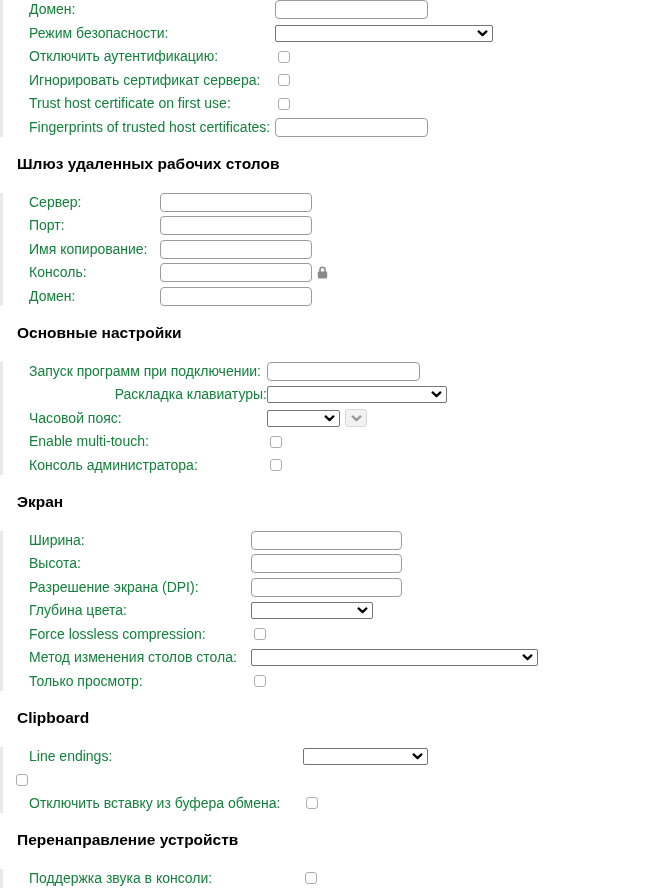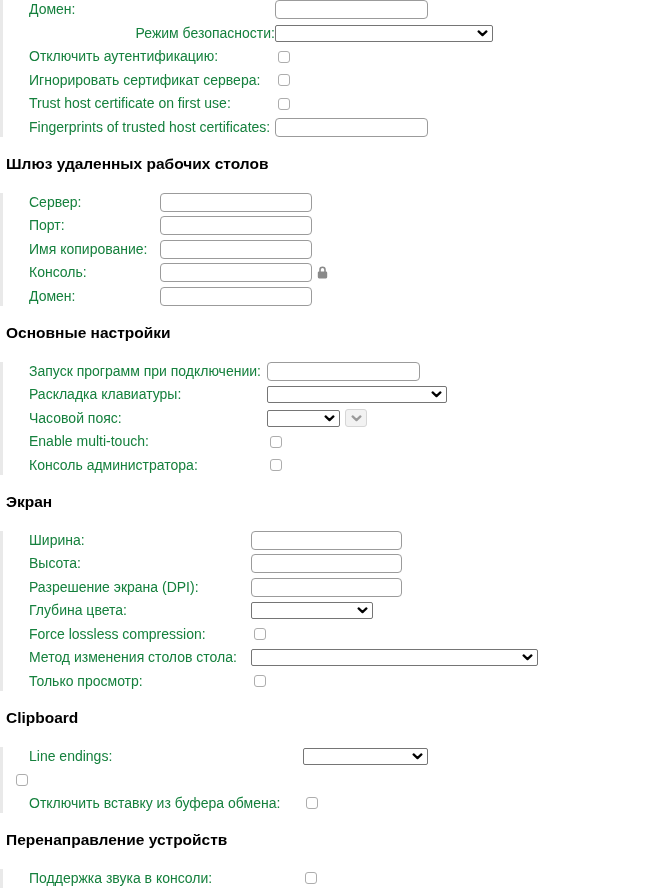--- a/index.html
+++ b/index.html
@@ -10,21 +10,21 @@
     font-family: "Liberation Sans", sans-serif;
     color: #000;
   }
   #form-root { padding-top: 0; }
   .section-heading {
     font-size: 15.5px;
     font-weight: bold;
     line-height: 21px;
     color: #000;
     margin: 16px 0 19px 0;
-    padding-left: 6px;
+    padding-left: 17px;
   }
   .group {
     border-left: 3px solid #e9e9e9;
     padding-left: 10px;
   }
   .row {
     display: flex;
     align-items: center;
     height: 19px;
     margin-bottom: 4.5px;
@@ -93,21 +93,21 @@
 <body>
 
 <div id="form-root">
     <div>
       <div class="group">
         <div class="row">
           <span class="row-label" style="width: 246px;">Домен:</span>
           <input type="text" class="text-input" value="" style="width: 153px;">
         </div>
         <div class="row">
-          <span class="row-label" style="width: 246px; text-align: right;">Режим безопасности:</span>
+          <span class="row-label" style="width: 246px;">Режим безопасности:</span>
           <div class="select" style="width: 218px;">
             <span class="select-value"></span>
             <span class="chev">
               <svg width="11" height="7" viewBox="0 0 11 7">
                 <path d="M1.6 1.4 L5.5 5.1 L9.4 1.4" fill="none" stroke="#000000" stroke-width="2.2" stroke-linecap="round" stroke-linejoin="round"></path>
               </svg>
             </span>
           </div>
         </div>
         <div class="row">
@@ -160,21 +160,21 @@
       </div>
     </div>
     <div>
       <div class="section-heading">Основные настройки</div>
       <div class="group">
         <div class="row">
           <span class="row-label" style="width: 238px;">Запуск программ при подключении:</span>
           <input type="text" class="text-input" value="" style="width: 153px;">
         </div>
         <div class="row">
-          <span class="row-label" style="width: 238px;">Раскладка клавиатуры:</span>
+          <span class="row-label" style="width: 238px; text-align: right;">Раскладка клавиатуры:</span>
           <div class="select" style="width: 180px;">
             <span class="select-value"></span>
             <span class="chev">
               <svg width="11" height="7" viewBox="0 0 11 7">
                 <path d="M1.6 1.4 L5.5 5.1 L9.4 1.4" fill="none" stroke="#000000" stroke-width="2.2" stroke-linecap="round" stroke-linejoin="round"></path>
               </svg>
             </span>
           </div>
         </div>
         <div class="row">

